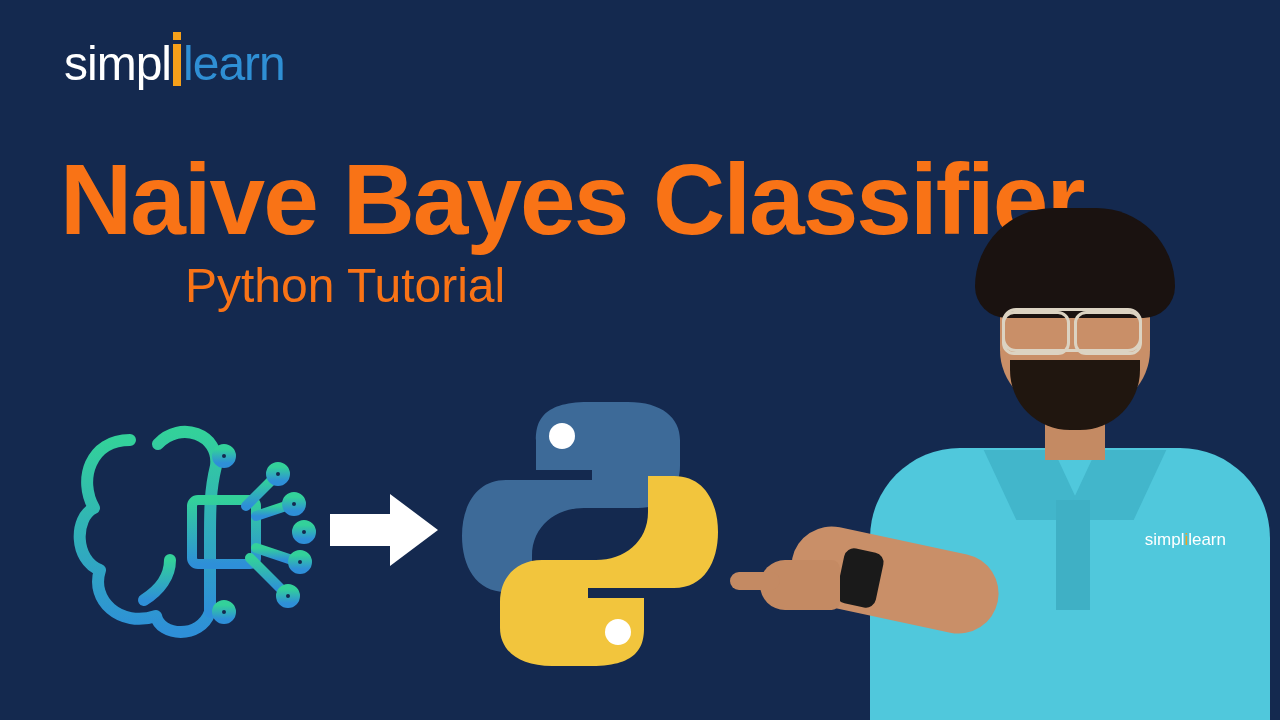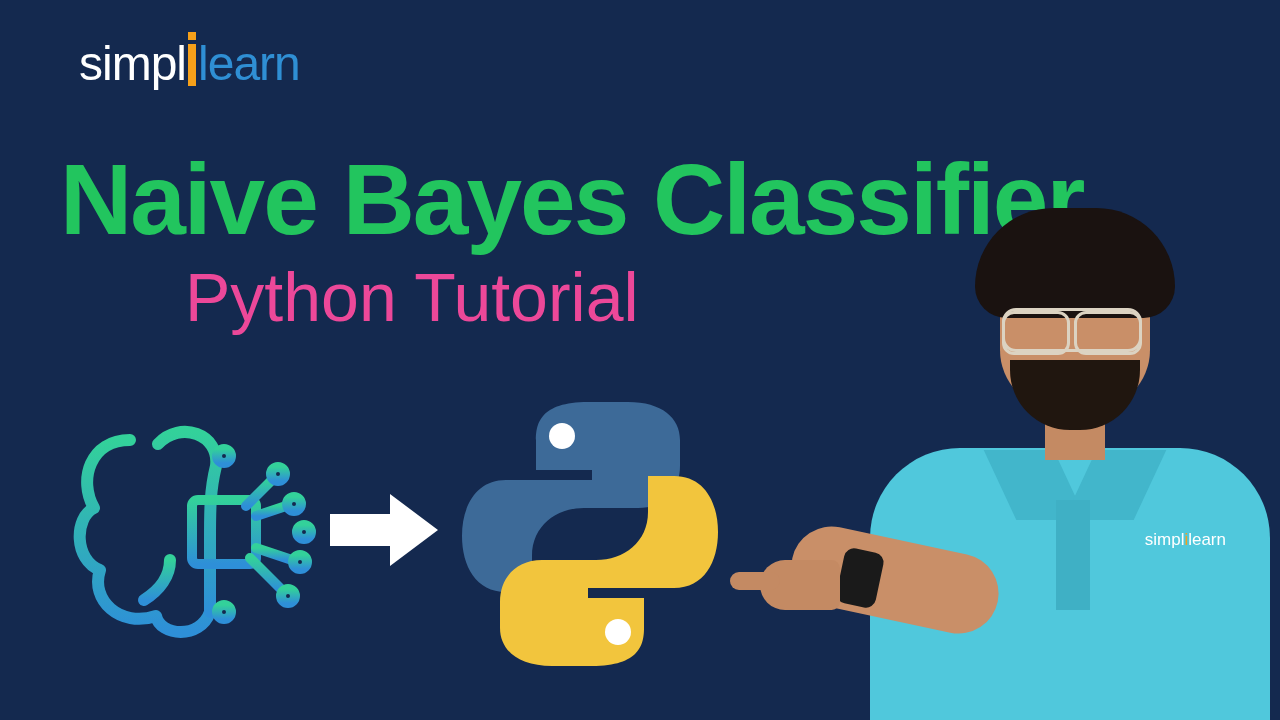--- a/index.html
+++ b/index.html
@@ -11,21 +11,20 @@
     position: relative;
     overflow: hidden;
   }
   .logo {
     position: absolute;
     top: 36px;
     left: 64px;
     font-size: 48px;
     font-weight: 400;
     letter-spacing: -1px;
-    margin-left: 15px;
   }
   .logo .part1 { color: #ffffff; }
   .logo .bar {
     display: inline-block;
     width: 8px;
     height: 44px;
     margin: 0 2px;
     vertical-align: -6px;
     position: relative;
   }
@@ -42,31 +41,31 @@
     top: 2px; left: 0;
     width: 8px; height: 42px;
     background: #f6a01a;
   }
   .logo .part2 { color: #2f8fd4; }
 
   .title {
     position: absolute;
     top: 142px;
     left: 60px;
-    color: #22c55e;
+    color: #f97316;
     font-size: 100px;
     font-weight: 800;
     letter-spacing: -2px;
   }
   .subtitle {
     position: absolute;
     top: 258px;
     left: 185px;
-    color: #ec4899;
-    font-size: 68px;
+    color: #f97316;
+    font-size: 48px;
     font-weight: 400;
   }
 
   .brain-icon {
     position: absolute;
     top: 400px;
     left: 60px;
     width: 260px;
     height: 260px;
   }

